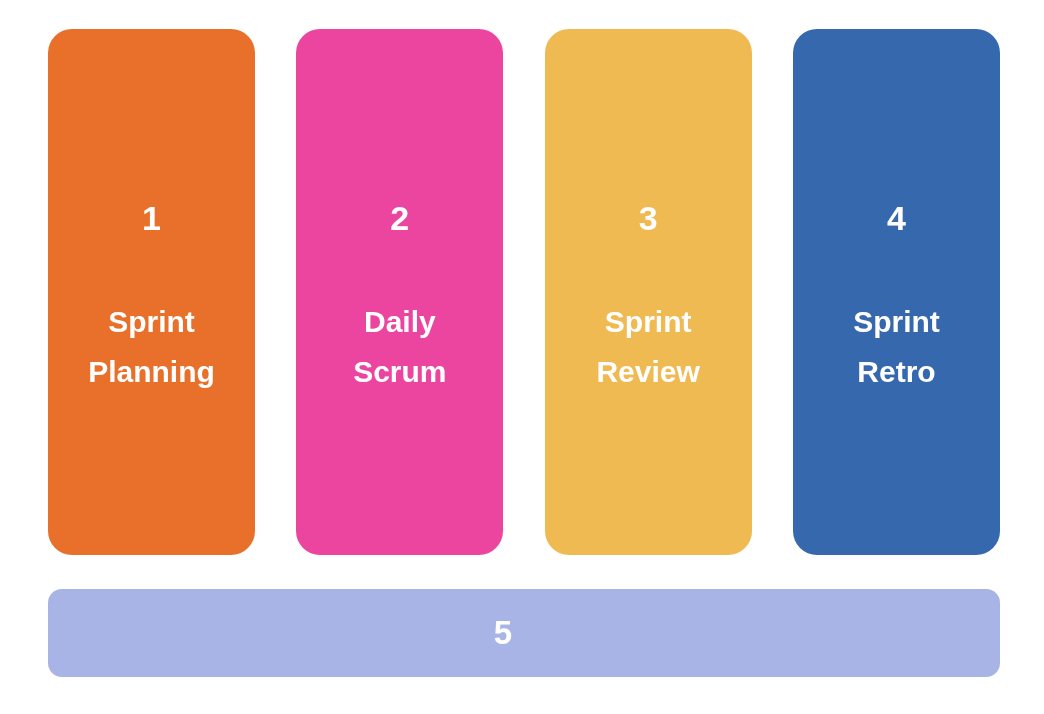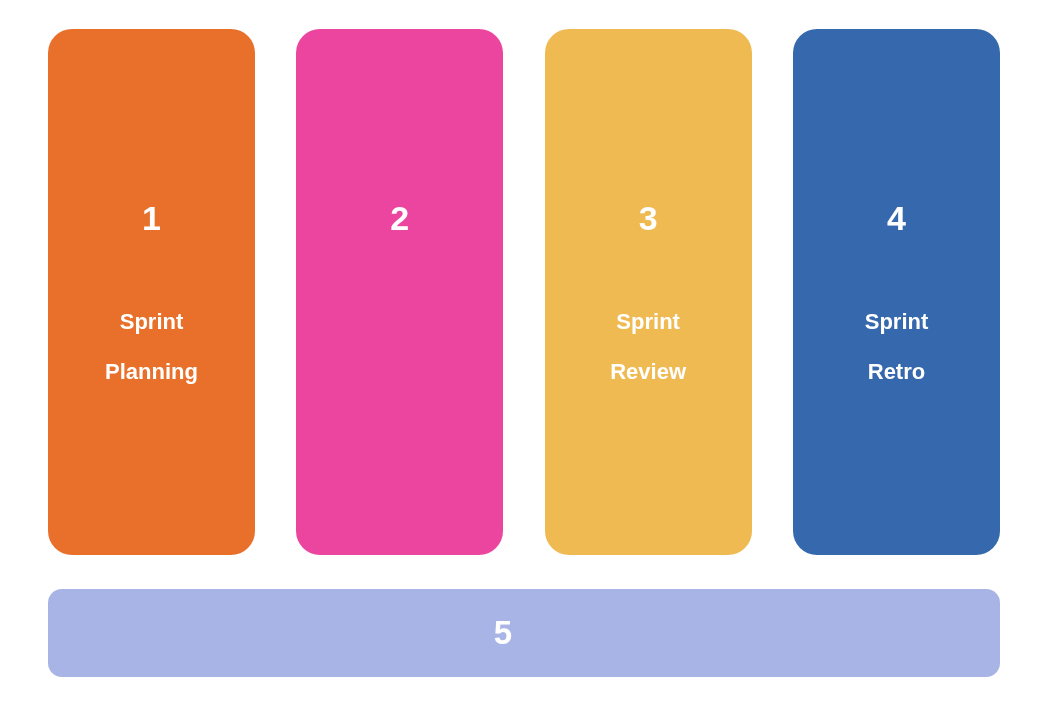--- a/index.html
+++ b/index.html
@@ -53,21 +53,21 @@
     font-weight: bold;
     line-height: 38px;
     letter-spacing: 0px;
     text-align: center;
     color: #ffffff;
     user-select: none;
   }
 
   .event-card-title {
     margin-top: 60px;
-    font-size: 22px;
+    font-size: 30px;
     font-weight: bold;
     line-height: 50px;
     text-align: center;
     color: #ffffff;
     padding: 0 6px;
     user-select: none;
     white-space: pre-line;
   }
 
   
@@ -115,20 +115,22 @@
   <div id="event-cards">
 
     <div class="event-card" style="background-color: rgb(232, 112, 42);">
       <div class="event-card-number">1</div>
       <div class="event-card-title">Sprint
 Planning</div>
     </div>
 
     <div class="event-card" style="background-color: rgb(236, 69, 160);">
       <div class="event-card-number">2</div>
+      <div class="event-card-title">Daily
+Scrum</div>
     </div>
 
     <div class="event-card" style="background-color: rgb(240, 186, 83);">
       <div class="event-card-number">3</div>
       <div class="event-card-title">Sprint
 Review</div>
     </div>
 
     <div class="event-card" style="background-color: rgb(54, 104, 173);">
       <div class="event-card-number">4</div>

